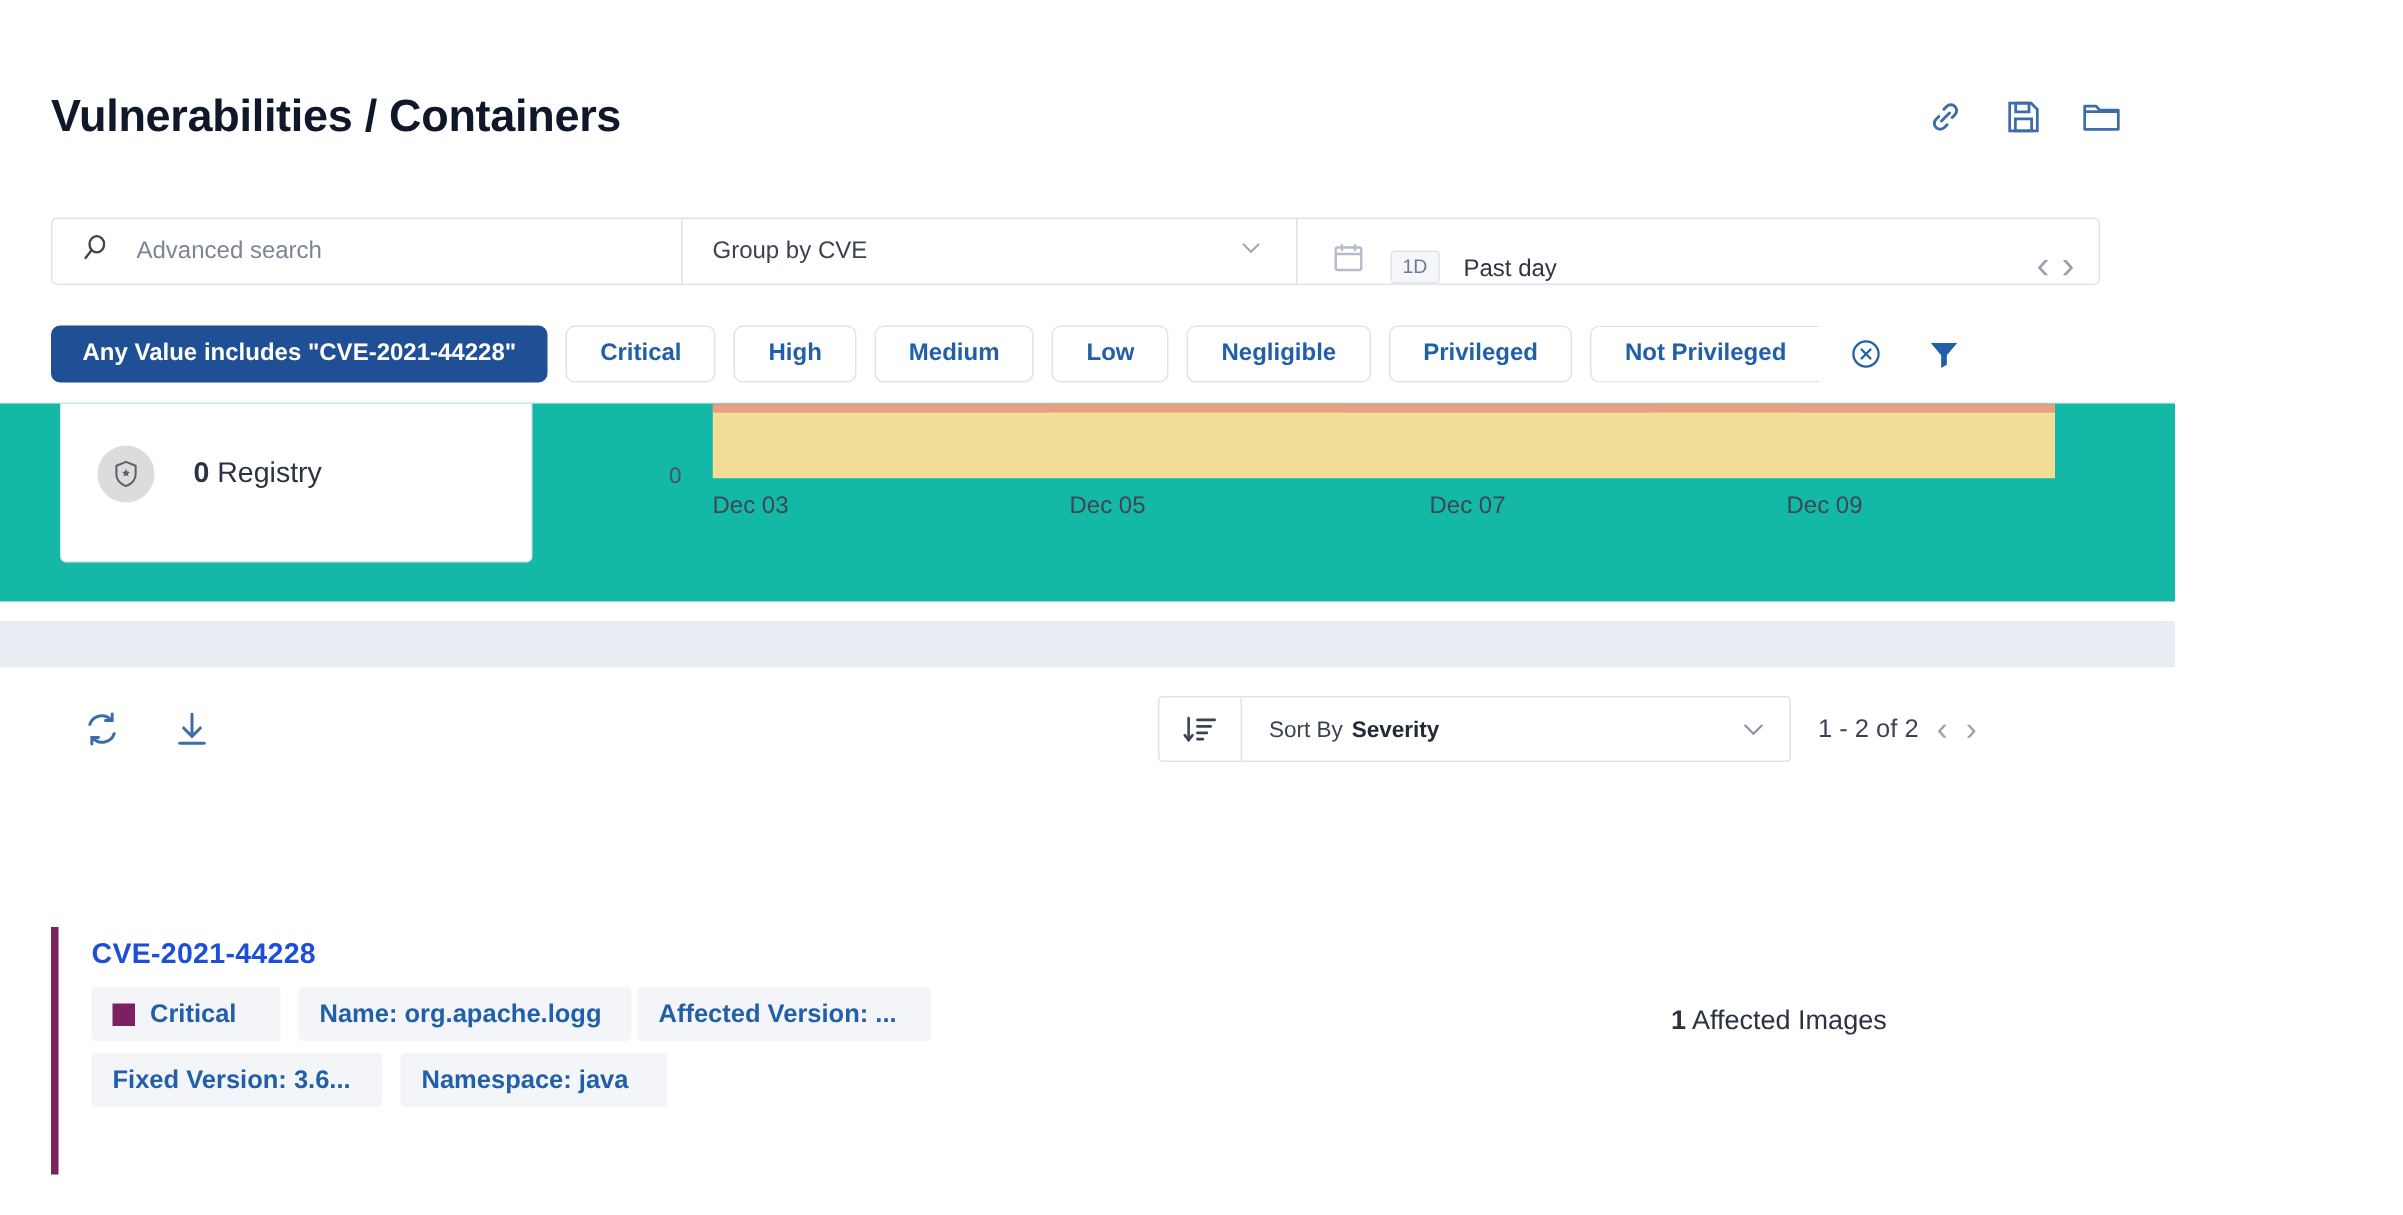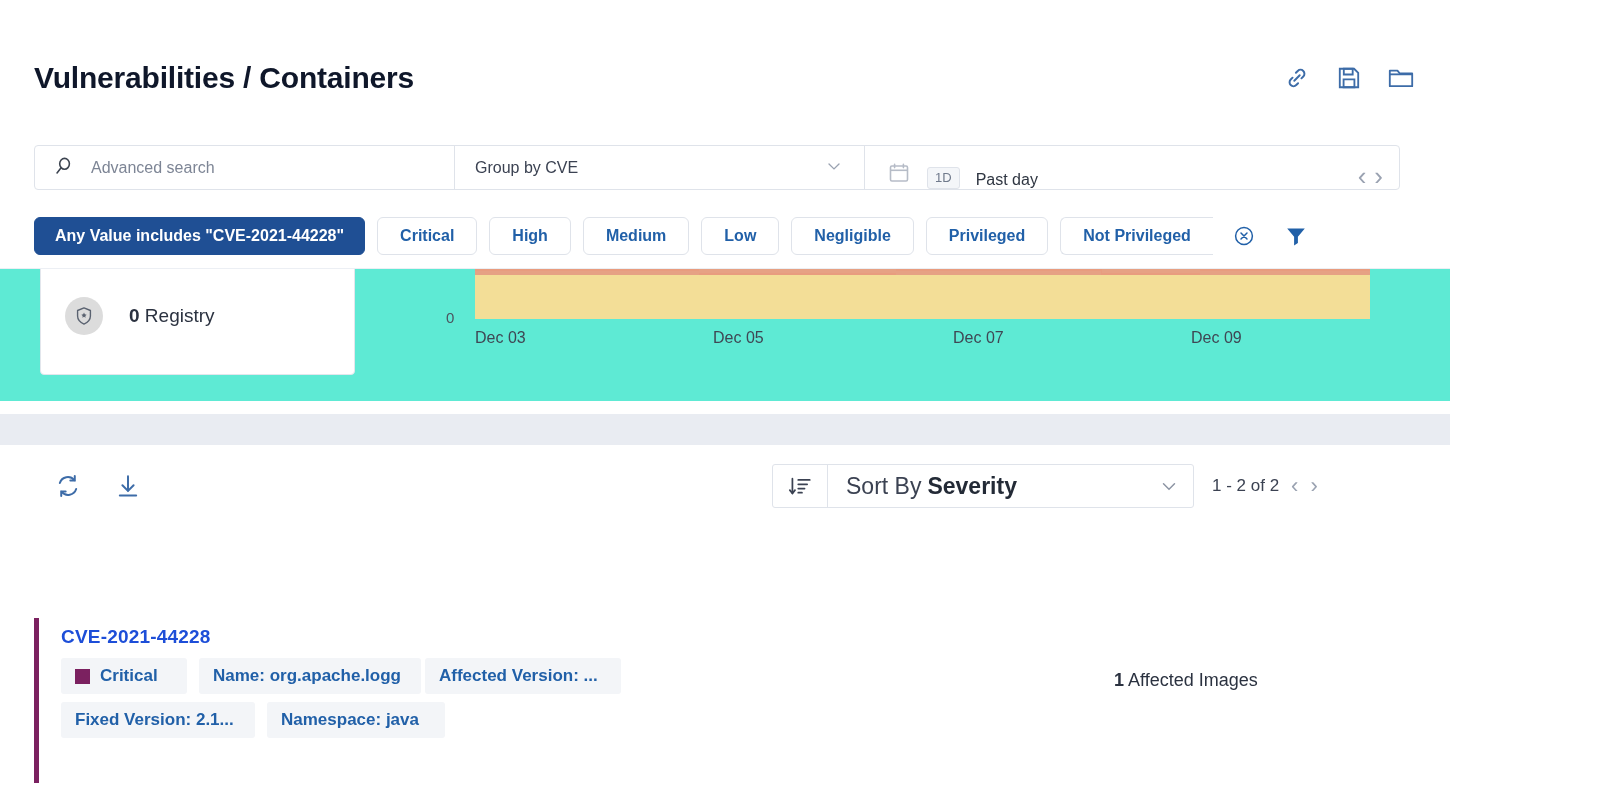--- a/index.html
+++ b/index.html
@@ -183,21 +183,21 @@
     cursor: pointer;
     margin-left: 6px;
   }
 
   
   .chart-section {
     position: absolute;
     left: 0; top: 268px;
     width: 1450px;
     height: 132px;
-    background: #5eead4;
+    background: #14b8a6;
     border-top: 1px solid #eceff4;
     overflow: hidden;
   }
   .registry-card {
     position: absolute;
     left: 40px; top: -12px;
     width: 315px;
     height: 118px;
     border: 1px solid #e2e6ec;
     border-radius: 4px;
@@ -321,21 +321,21 @@
     display: flex;
     align-items: center;
     justify-content: center;
     border-right: 1px solid #dfe3ea;
   }
   .sort-label {
     flex: 1;
     display: flex;
     align-items: center;
     padding-left: 18px;
-    font-size: 23px;
+    font-size: 15px;
     color: #3b4252;
     gap: 6px;
   }
   .sort-label b { font-weight: 700; color: #232a36; }
   .sort-caret {
     width: 48px;
     display: flex;
     align-items: center;
     justify-content: center;
     color: #8c94a3;
@@ -610,21 +610,21 @@
     <div class="tag-rows">
       <div class="tag-row">
         <span class="tag sev-critical">
           <span class="sev-swatch"></span>
           <span>Critical</span>
         </span>
         <span class="tag t-name">Name: org.apache.logg</span>
         <span class="tag t-affected">Affected Version: ...</span>
       </div>
       <div class="tag-row">
-        <span class="tag t-fixed">Fixed Version: 2.1...</span>
+        <span class="tag t-fixed">Fixed Version: 3.6...</span>
         <span class="tag t-ns">Namespace: java</span>
       </div>
     </div>
 
 
     <div class="affected-images">
       <b>1</b>
       <span>Affected Images</span>
     </div>
   </div>

